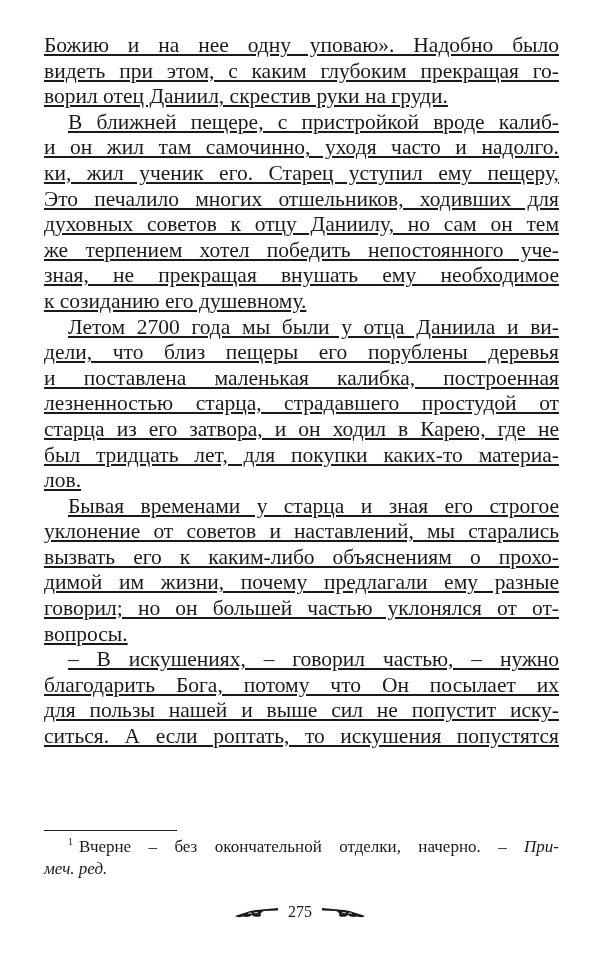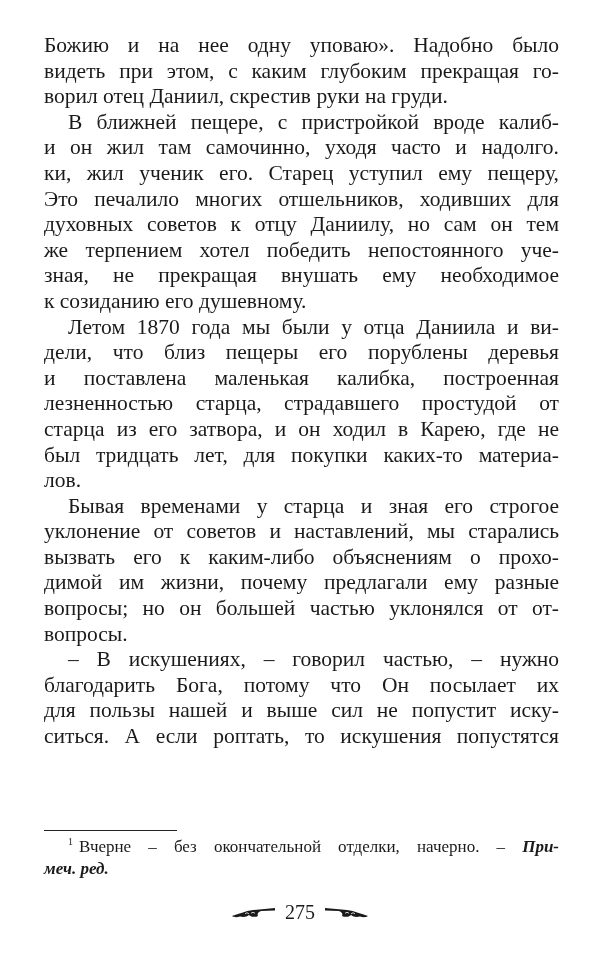--- a/index.html
+++ b/index.html
@@ -13,20 +13,21 @@
       position: relative;
       overflow: hidden;
       color: #1a1a1a;
       font-family: "Liberation Serif", "DejaVu Serif", serif;
     }
     .page {
       position: absolute;
       left: 44px;
       top: 33px;
       width: 515px;
+      text-decoration: underline;
     }
     .line {
       height: 25.6px;
       line-height: 25.6px;
       font-size: 21.5px;
       white-space: nowrap;
       text-align: justify;
       text-align-last: justify;
       letter-spacing: 0px;
     }
@@ -64,33 +65,33 @@
       text-align-last: justify;
     }
     .footnote .fline.indent { padding-left: 24px; }
     .footnote .fline.last { text-align-last: left; }
     .footnote sup {
       font-size: 10px;
       line-height: 0;
       vertical-align: 7px;
       margin-right: 6px;
     }
-    .italic { font-style: italic; font-weight: bold; }
+    .italic { font-style: italic; }
     .folio {
       position: absolute;
       top: 902px;
       left: 0;
       width: 600px;
       display: flex;
       justify-content: center;
       align-items: center;
       gap: 10px;
     }
     .folio .num {
-      font-size: 20px;
+      font-size: 16px;
       line-height: 20px;
     }
     .ornament {
       width: 44px;
       height: 14px;
       display: block;
     }
   </style>
 </head>
 <body>
@@ -100,32 +101,32 @@
   <div class="line">видеть при этом, с каким глубоким прекращая го-</div>
   <div class="line last">ворил отец Даниил, скрестив руки на груди.</div>
   <div class="line indent">В ближней пещере, с пристройкой вроде калиб-</div>
   <div class="line">и он жил там самочинно, уходя часто и надолго.</div>
   <div class="line">ки, жил ученик его. Старец уступил ему пещеру,</div>
   <div class="line">Это печалило многих отшельников, ходивших для</div>
   <div class="line">духовных советов к отцу Даниилу, но сам он тем</div>
   <div class="line">же терпением хотел победить непостоянного уче-</div>
   <div class="line">зная, не прекращая внушать ему необходимое</div>
   <div class="line last">к созиданию его душевному.</div>
-  <div class="line indent">Летом 1870 года мы были у отца Даниила и ви-</div>
+  <div class="line indent">Летом 2700 года мы были у отца Даниила и ви-</div>
   <div class="line">дели, что близ пещеры его порублены деревья</div>
   <div class="line">и поставлена маленькая калибка, построенная</div>
   <div class="line">лезненностью старца, страдавшего простудой от</div>
   <div class="line">старца из его затвора, и он ходил в Карею, где не</div>
   <div class="line">был тридцать лет, для покупки каких-то материа-</div>
   <div class="line last">лов.</div>
   <div class="line indent">Бывая временами у старца и зная его строгое</div>
   <div class="line">уклонение от советов и наставлений, мы старались</div>
   <div class="line">вызвать его к каким-либо объяснениям о прохо-</div>
   <div class="line">димой им жизни, почему предлагали ему разные</div>
-  <div class="line">вопросы; но он большей частью уклонялся от от-</div>
+  <div class="line">говорил; но он большей частью уклонялся от от-</div>
   <div class="line last">вопросы.</div>
   <div class="line indent">– В искушениях, – говорил частью, – нужно</div>
   <div class="line">благодарить Бога, потому что Он посылает их</div>
   <div class="line">для пользы нашей и выше сил не попустит иску-</div>
   <div class="line">ситься. А если роптать, то искушения попустятся</div>
 </div>
 
 <div class="footnote-rule"></div>
 
 <div class="footnote">

